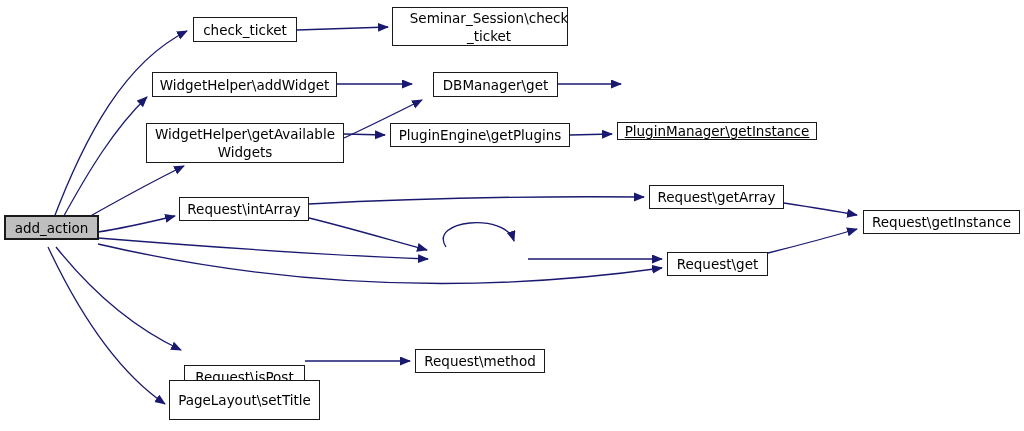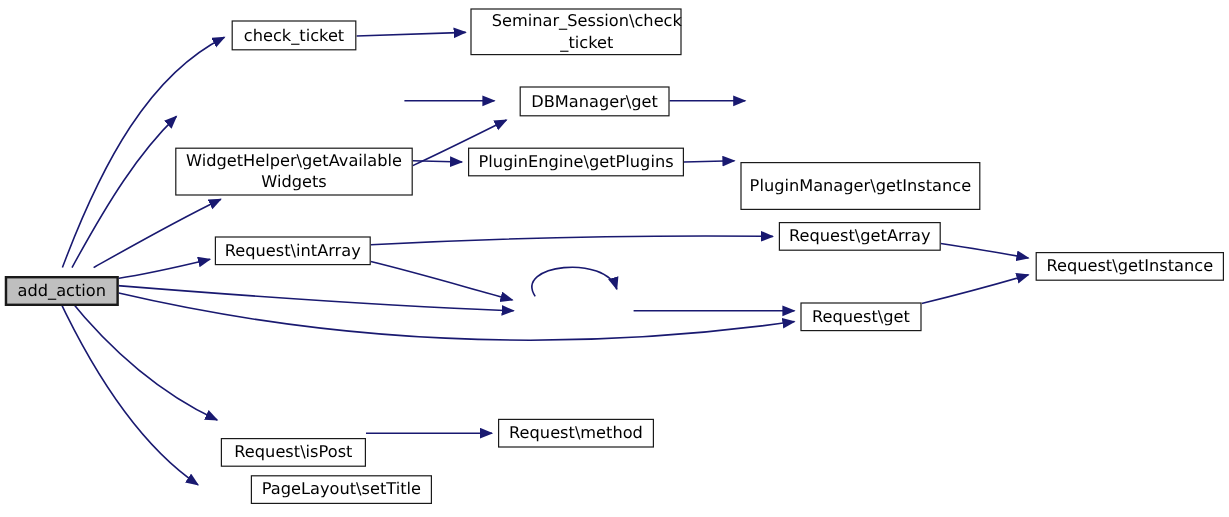--- a/index.html
+++ b/index.html
@@ -32,37 +32,37 @@
     white-space: nowrap;
     cursor: pointer;
   }
   .node span { display: block; }
   .node.highlight {
     background: #bfbfbf;
     border-width: 2px;
     cursor: default;
   }
   
-  #n-add_action     { left:4px;   top:230px; width:95px;  height:25px; }
+  #n-add_action     { left:4px;   top:215px; width:95px;  height:25px; }
   #n-check_ticket   { left:193px; top:17px;  width:104px; height:25px; }
   #n-seminar        { left:392px; top:7px;   width:176px; height:39px;padding-left:18px; }
   #n-addwidget      { left:152px; top:72px;  width:185px; height:25px; }
   #n-dbget          { left:417px; top:72px;  width:125px; height:25px;margin-left:16px; }
   #n-dbgetinstance  { left:626px; top:72px;  width:180px; height:24px; }
   #n-getavailable   { left:146px; top:123px; width:198px; height:40px; }
   #n-getplugins     { left:390px; top:123px; width:180px; height:24px;text-align:center; }
-  #n-pmgetinstance  { left:617px; top:135px; width:200px; height:40px; }
+  #n-pmgetinstance  { left:617px; top:122px; width:200px; height:18px;text-decoration:underline; }
   #n-intarray       { left:179px; top:197px; width:130px; height:24px; }
   #n-getarray       { left:649px; top:185px; width:135px; height:24px; }
   #n-int            { left:432px; top:248px; width:96px;  height:24px; }
   #n-get            { left:667px; top:252px; width:101px; height:24px;text-align:right; }
   #n-getinstance    { left:863px; top:210px; width:157px; height:24px; }
   #n-ispost         { left:184px; top:349px; width:121px; height:24px;margin-top:16px; }
   #n-method         { left:415px; top:349px; width:130px; height:24px; }
-  #n-settitle       { left:169px; top:396px; width:151px; height:24px;margin-left:40px; }
+  #n-settitle       { left:169px; top:380px; width:151px; height:40px; }
 </style>
 </head>
 <body>
 
 <div id="graph">
 
   <svg id="edges" viewBox="0 0 1024 431" xmlns="http://www.w3.org/2000/svg">
     <defs>
       <marker id="arrow" markerUnits="userSpaceOnUse" markerWidth="12" markerHeight="10" refX="10" refY="4.5" orient="auto">
         <path d="M0,0 L11,4.5 L0,9 Z" fill="#191970"></path>
@@ -99,20 +99,23 @@
 
   <div id="n-check_ticket" class="node">
     <span>check_ticket</span>
   </div>
 
   <div id="n-seminar" class="node">
     <span>Seminar_Session\check</span>
     <span>_ticket</span>
   </div>
 
+  <div id="n-addwidget" class="node">
+    <span>WidgetHelper\addWidget</span>
+  </div>
 
   <div id="n-dbget" class="node">
     <span>DBManager\get</span>
   </div>
 
 
   <div id="n-getavailable" class="node">
     <span>WidgetHelper\getAvailable</span>
     <span>Widgets</span>
   </div>

